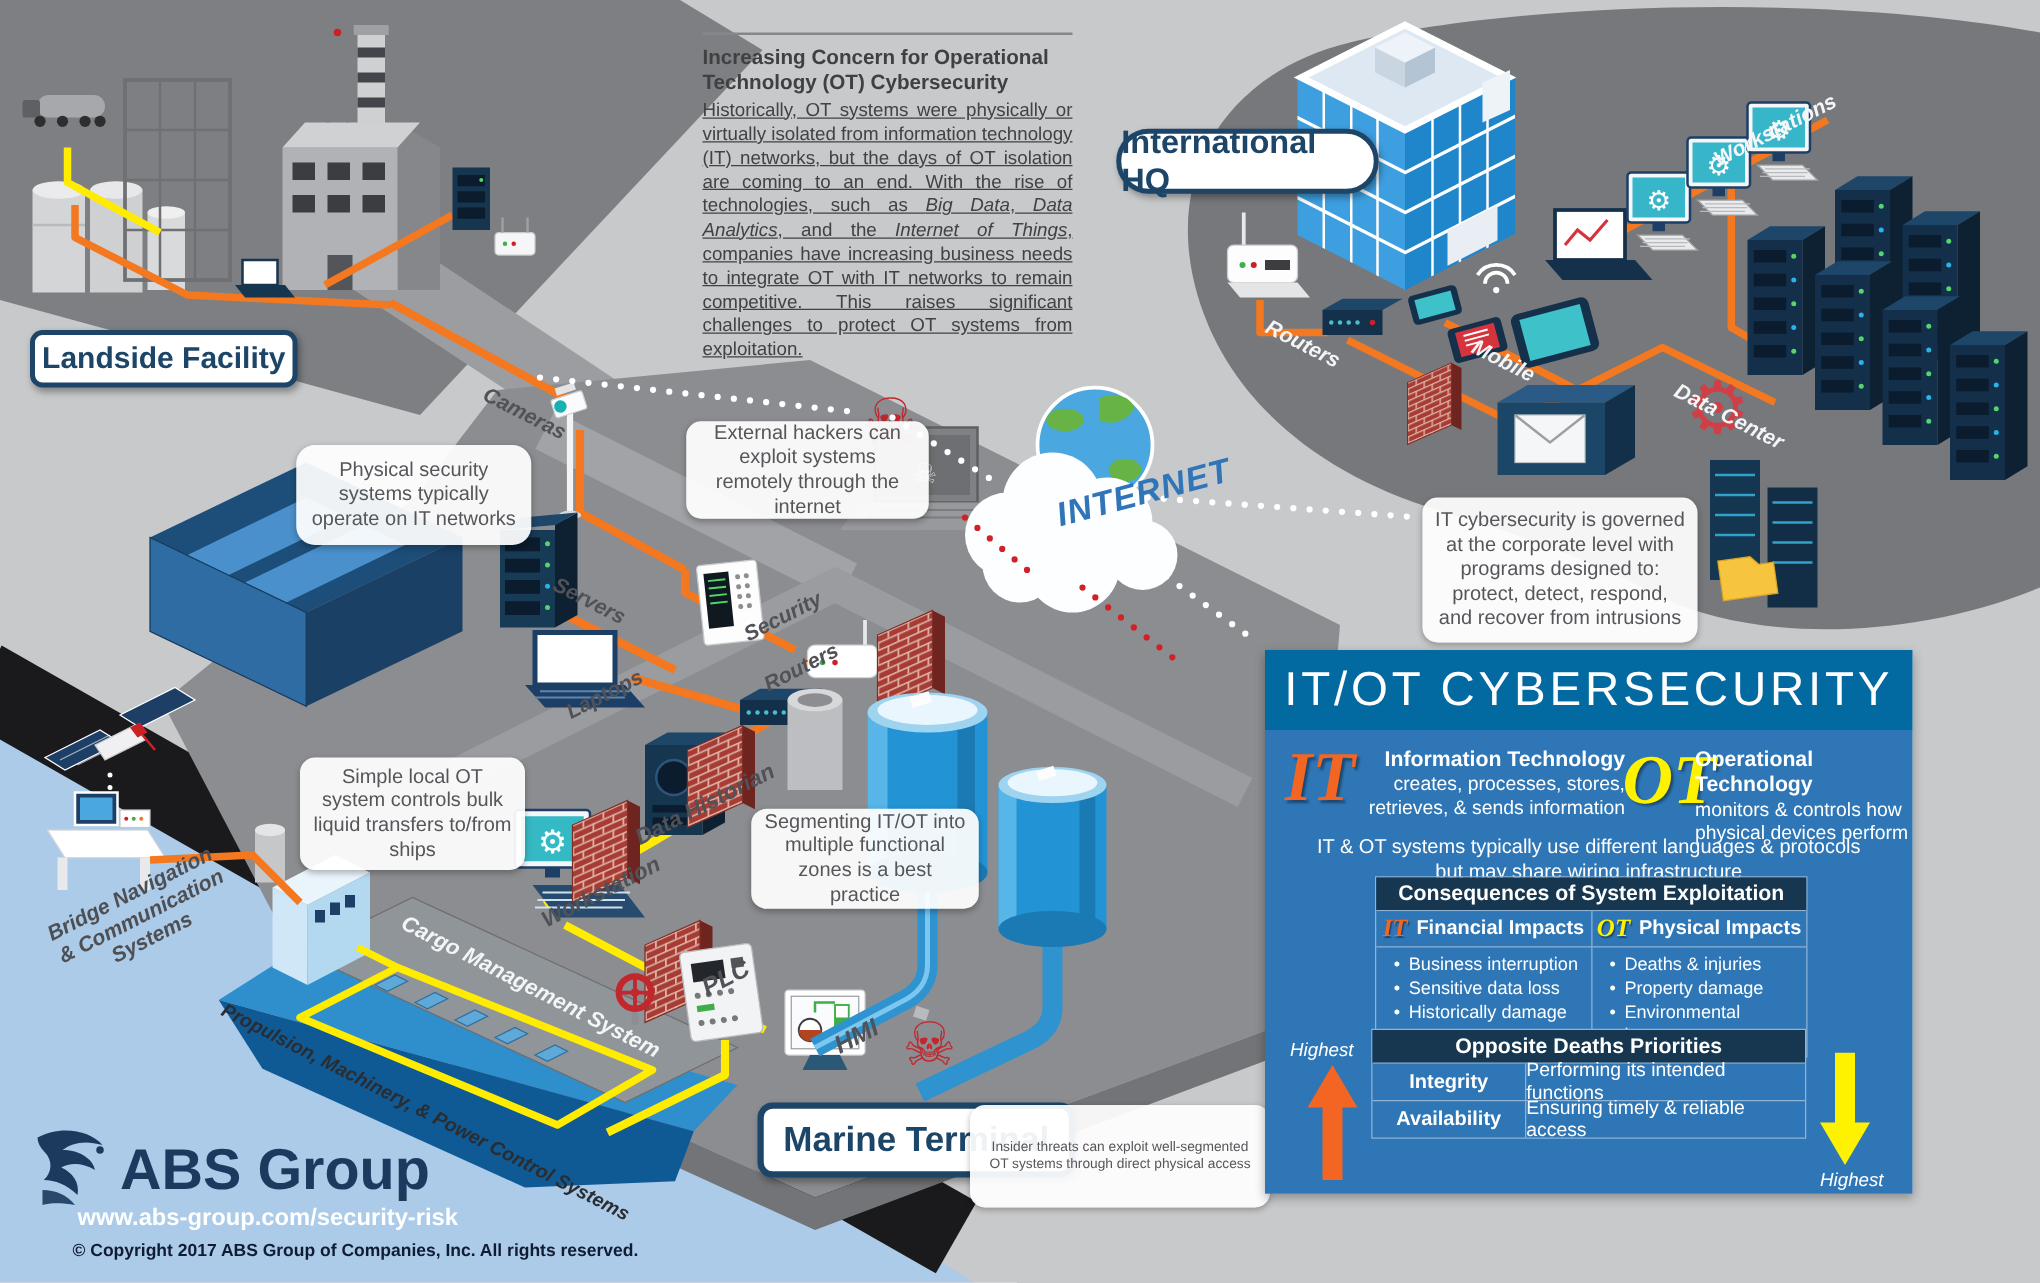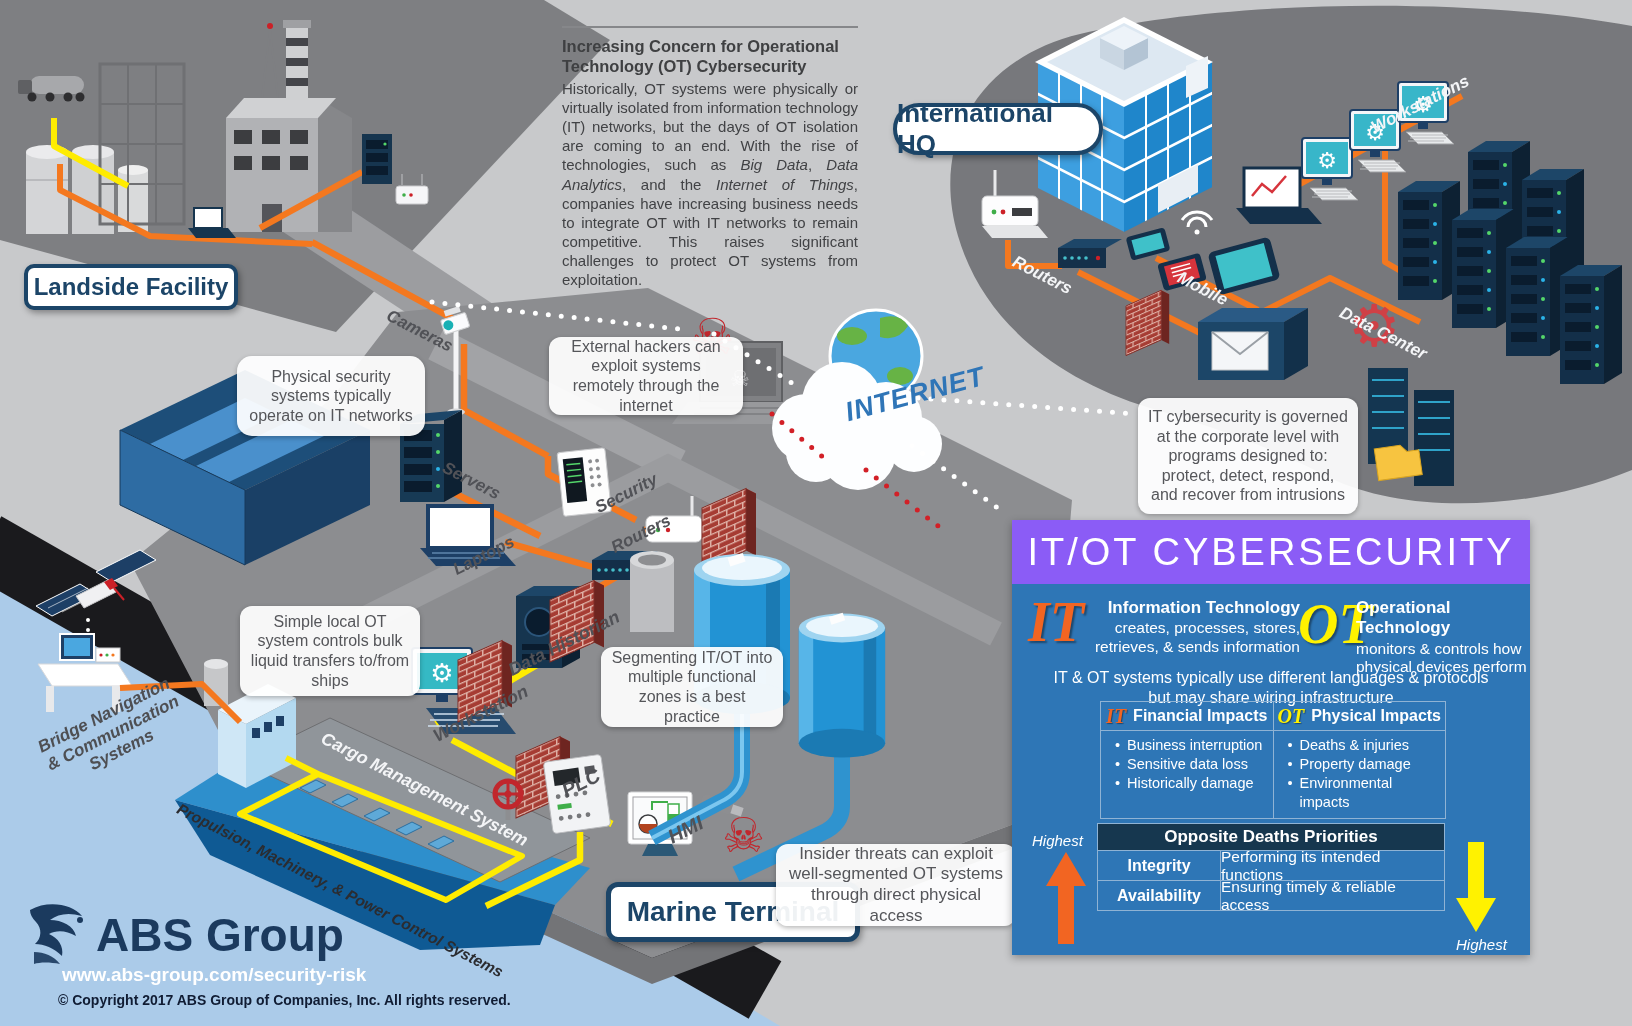--- a/index.html
+++ b/index.html
@@ -21,30 +21,30 @@
   
   .lbl{position:absolute;z-index:2;font-weight:bold;font-style:italic;color:#515257;
        font-size:17px;white-space:nowrap;transform-origin:left top;}
   .lbl.up{transform:rotate(-27deg);}
   .lbl.down{transform:rotate(27deg);}
   .lbl.white{color:#f4f5f7;}
 
   .intro{position:absolute;z-index:2;left:562px;top:26px;width:296px;color:#414245;}
   .intro .rule{border-top:2px solid #86878a;margin-bottom:9px;}
   .intro h3{margin:0 0 2px 0;font-size:16.5px;line-height:1.2;color:#3f4042;}
-  .intro p{margin:0;font-size:15px;line-height:1.28;text-align:justify;}
+  .intro p{margin:0;font-size:15px;line-height:1.28;text-align:justify;text-decoration:underline;}
 
   .internet-lbl{position:absolute;z-index:2;left:842px;top:398px;transform:rotate(-15deg);
        transform-origin:left top;font-size:27px;font-weight:bold;font-style:italic;
        color:#2f75b7;letter-spacing:1px;}
 
   
   .panel{position:absolute;z-index:3;left:1012px;top:520px;width:518px;height:435px;
        box-shadow:0 3px 8px rgba(0,0,0,.3);}
-  .panel-header{height:64px;background:#8b5cf6;color:#fff;display:flex;align-items:center;
+  .panel-header{height:64px;background:#0369a1;color:#fff;display:flex;align-items:center;
        justify-content:center;font-size:38px;letter-spacing:3px;font-weight:normal;}
   .panel-body{position:absolute;top:64px;left:0;right:0;bottom:0;background:#2e76b6;color:#fff;}
   .abbr{position:absolute;font-family:"Liberation Serif",serif;font-weight:bold;font-style:italic;
        font-size:56px;line-height:1;text-shadow:2px 2px 2px rgba(0,0,0,.4);}
   .abbr.it{color:#F26522;}
   .abbr.ot{color:#FFF200;}
   .deftext{position:absolute;font-size:15.5px;line-height:1.2;}
   .deftext b{display:block;font-size:17px;margin-bottom:1px;}
   .shared{position:absolute;top:84px;left:0;right:0;text-align:center;font-size:16px;line-height:1.25;}
   .shared span{display:inline-block;width:440px;}
@@ -560,21 +560,21 @@
 </div>
 
 <div class="tag" style="left:24px;top:264px;width:206px;height:38px;font-size:24px;">Landside Facility</div>
 <div class="tag" style="left:893px;top:103px;width:202px;height:44px;font-size:26px;border-radius:26px;">International HQ</div>
 <div class="tag" style="left:606px;top:882px;width:244px;height:50px;font-size:28px;border-width:5px;border-radius:12px;">Marine Terminal</div>
 
 <div class="callout" style="left:237px;top:356px;width:168px;height:68px;border-radius:15px;">Physical security systems typically operate on IT networks</div>
 <div class="callout" style="left:549px;top:337px;width:174px;height:66px;">External hackers can exploit systems remotely through the internet</div>
 <div class="callout" style="left:240px;top:606px;width:160px;height:78px;">Simple local OT system controls bulk liquid transfers to/from ships</div>
 <div class="callout" style="left:601px;top:647px;width:162px;height:68px;">Segmenting IT/OT into multiple functional zones is a best practice</div>
-<div class="callout" style="left:776px;top:844px;width:220px;height:70px;font-size:17px;">Insider threats can exploit well-segmented OT systems through direct physical access</div>
+<div class="callout" style="left:776px;top:884px;width:220px;height:70px;font-size:11px;">Insider threats can exploit well-segmented OT systems through direct physical access</div>
 <div class="callout" style="left:1138px;top:398px;width:200px;height:104px;">IT cybersecurity is governed at the corporate level with programs designed to: protect, detect, respond, and recover from intrusions</div>
 
 <div class="lbl down" style="left:392px;top:306px;">Cameras</div>
 <div class="lbl down" style="left:448px;top:458px;">Servers</div>
 <div class="lbl up" style="left:592px;top:500px;">Security</div>
 <div class="lbl up" style="left:608px;top:540px;">Routers</div>
 <div class="lbl up" style="left:450px;top:562px;">Laptops</div>
 <div class="lbl up" style="left:505px;top:662px;font-size:18px;">Data Historian</div>
 <div class="lbl up" style="left:430px;top:728px;font-size:18px;">Workstation</div>
 <div class="lbl up" style="left:558px;top:782px;font-size:20px;">PLC</div>
@@ -597,20 +597,21 @@
       <span>creates, processes, stores, retrieves, &amp; sends information</span>
     </div>
     <span class="abbr ot" style="left:286px;top:12px;">OT</span>
     <div class="deftext" style="left:344px;top:14px;width:172px;">
       <b>Operational Technology</b>
       <span>monitors &amp; controls how physical devices perform</span>
     </div>
     <div class="shared"><span>IT &amp; OT systems typically use different languages &amp; protocols but may share wiring infrastructure</span></div>
 
     <div class="tbl" style="left:88px;top:117px;width:344px;">
+      <div class="tbl-h">Consequences of System Exploitation</div>
       <div class="cols">
         <div class="col-h">
               <span class="abbr-s it">IT</span>
               <span>Financial Impacts</span>
             </div>
         <div class="col-h">
               <span class="abbr-s ot">OT</span>
               <span>Physical Impacts</span>
             </div>
       </div>

